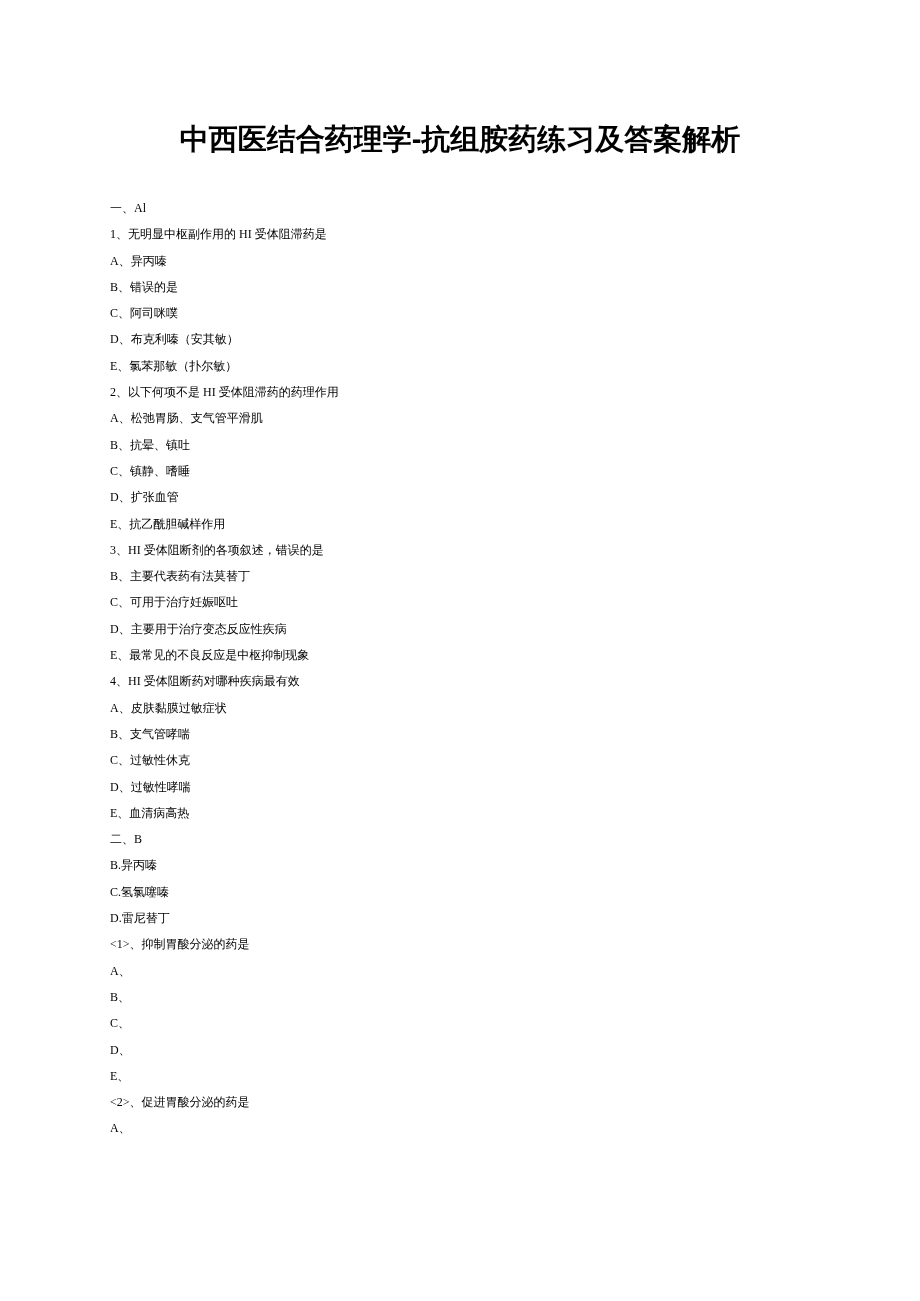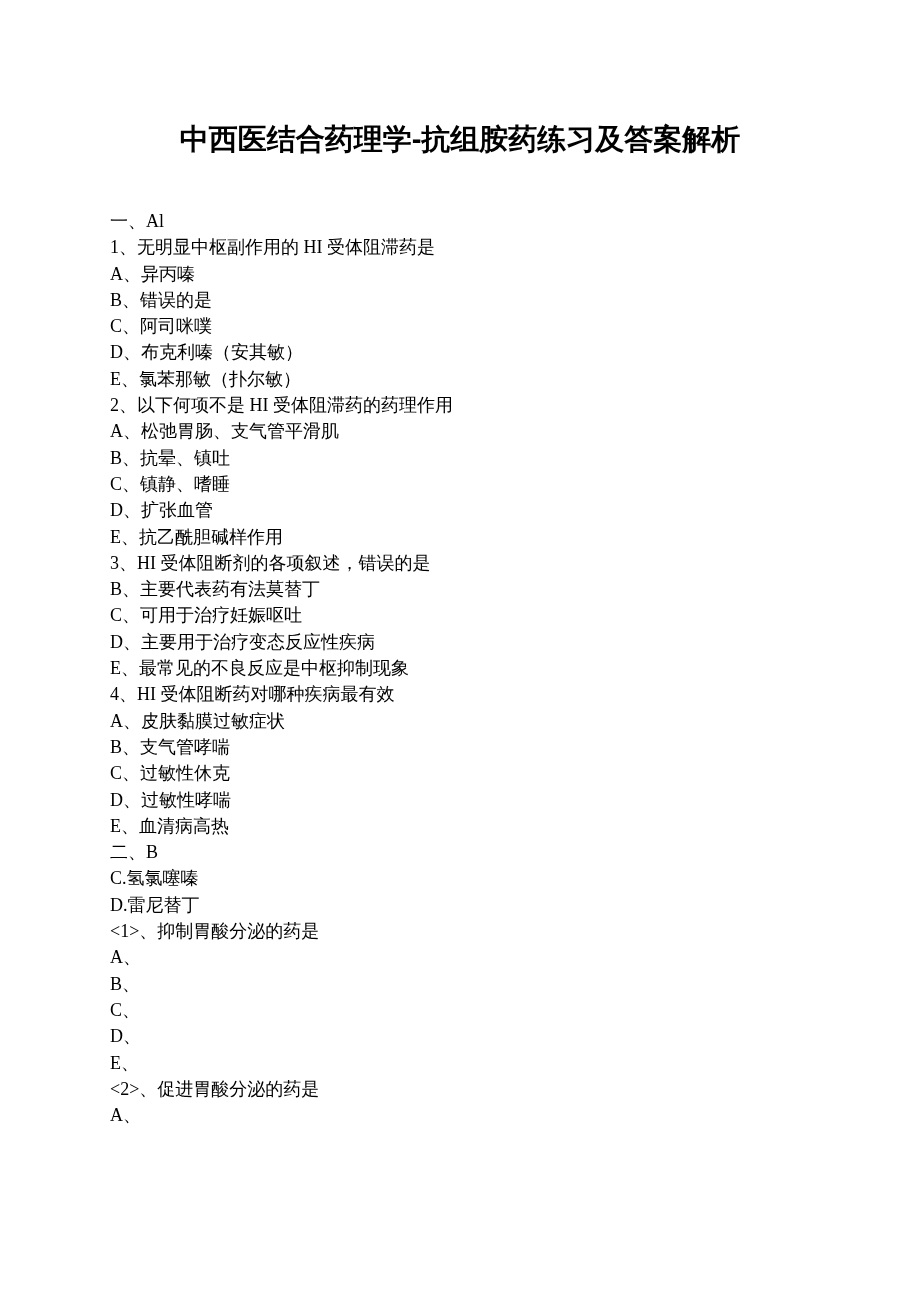--- a/index.html
+++ b/index.html
@@ -11,24 +11,24 @@
     width: 920px;
   }
   .page {
     padding: 120px 110px 60px 110px;
   }
   .title {
     text-align: center;
     font-size: 29px;
     font-weight: bold;
     font-family: "SimHei", "黑体", sans-serif;
-    margin-bottom: 48px;
+    margin-bottom: 35px;
   }
   .line {
-    font-size: 18px;
+    font-size: 12px;
     line-height: 26.3px;
     white-space: pre-wrap;
   }
 </style>
 </head>
 <body>
 
 <div class="page">
   <div class="title">中西医结合药理学-抗组胺药练习及答案解析</div>
 
@@ -56,20 +56,21 @@
 
   <div class="line">4、HI 受体阻断药对哪种疾病最有效</div>
   <div class="line">A、皮肤黏膜过敏症状</div>
   <div class="line">B、支气管哮喘</div>
   <div class="line">C、过敏性休克</div>
   <div class="line">D、过敏性哮喘</div>
   <div class="line">E、血清病高热</div>
 
   <div class="line">二、B</div>
 
+  <div class="line">B.异丙嗪</div>
   <div class="line">C.氢氯噻嗪</div>
   <div class="line">D.雷尼替丁</div>
 
   <div class="line">&lt;1&gt;、抑制胃酸分泌的药是</div>
   <div class="line">A、</div>
   <div class="line">B、</div>
   <div class="line">C、</div>
   <div class="line">D、</div>
   <div class="line">E、</div>
 

